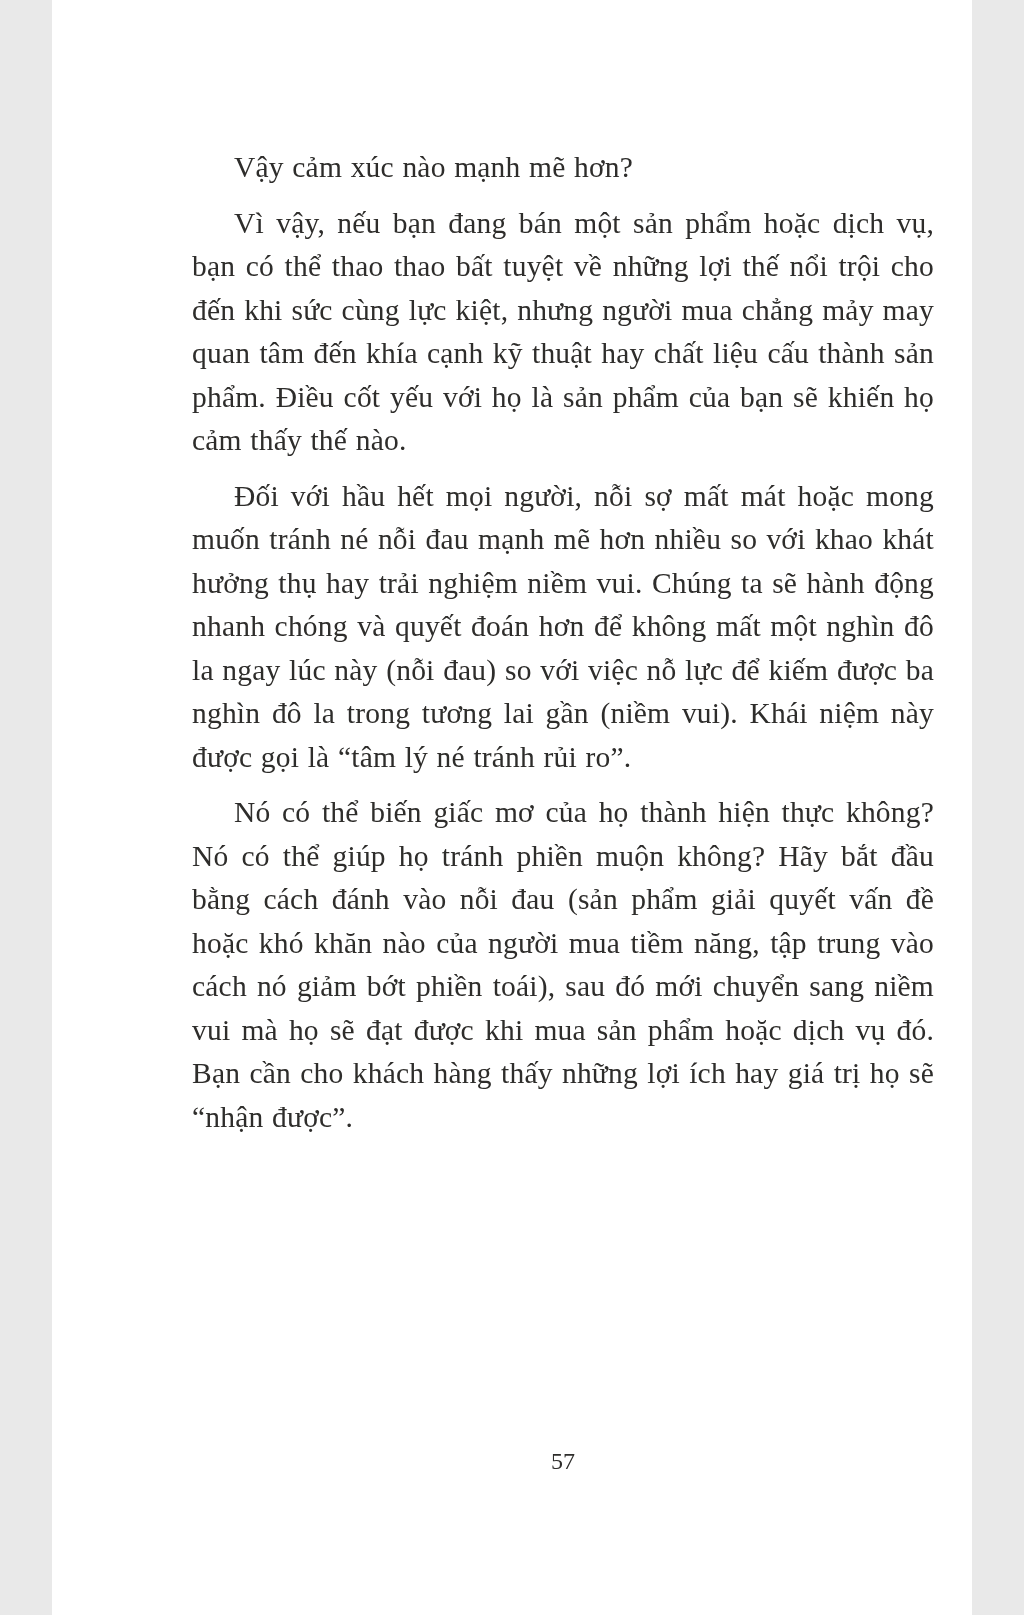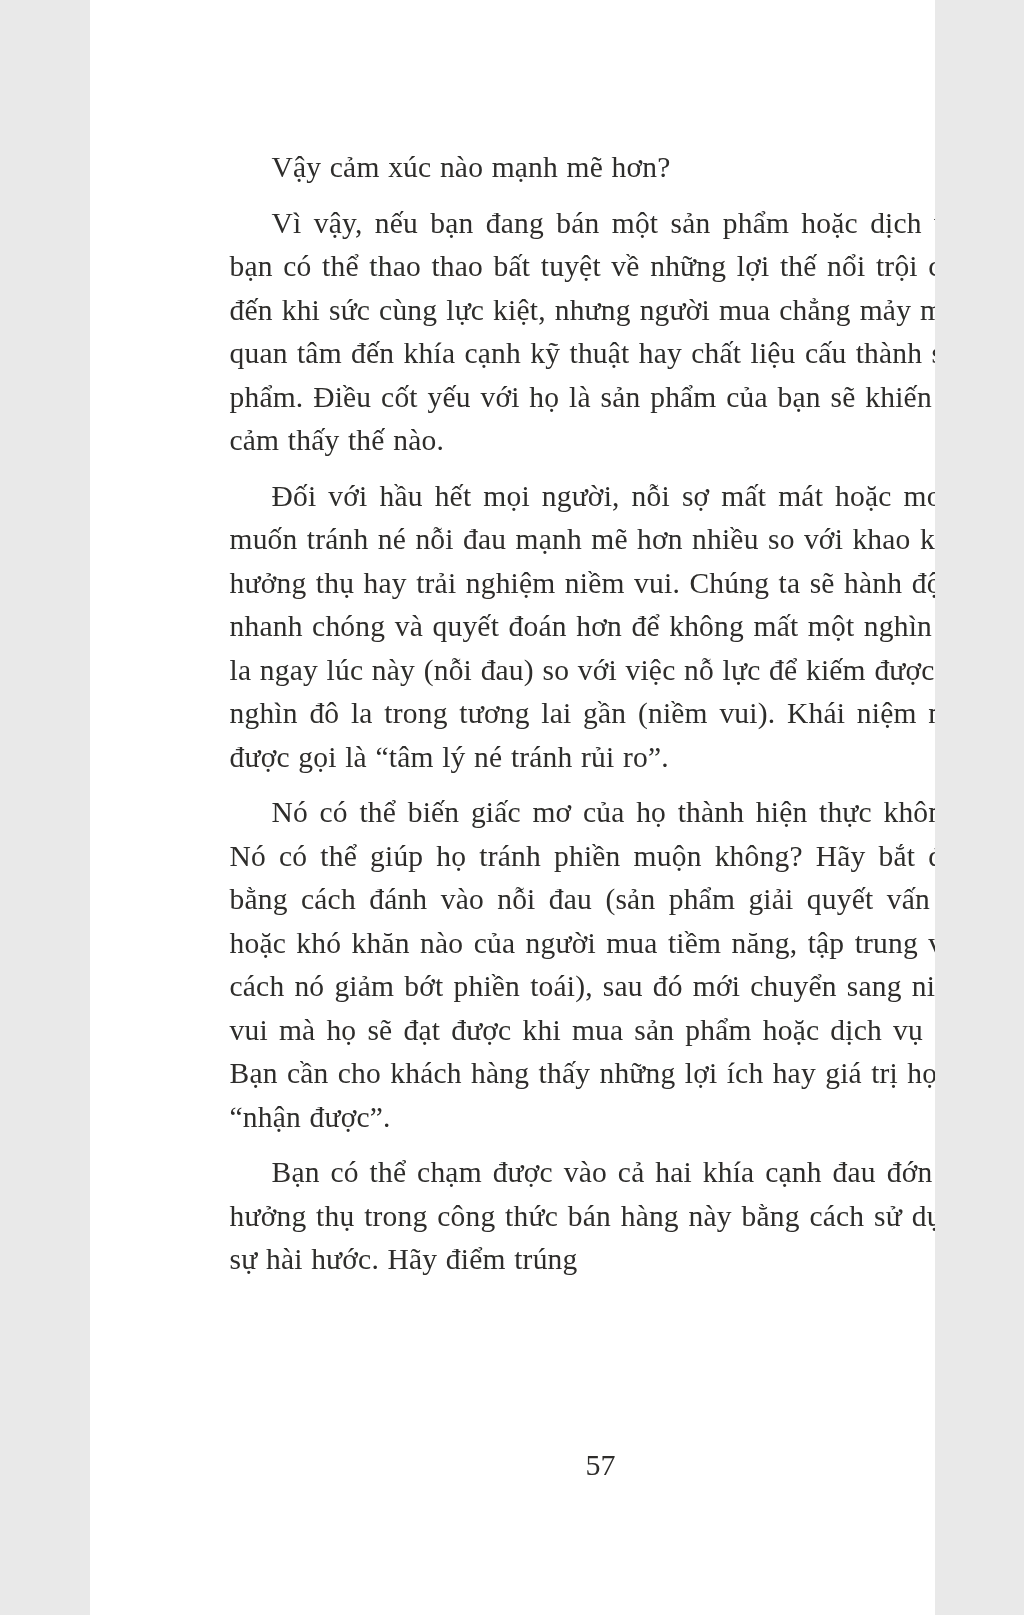--- a/index.html
+++ b/index.html
@@ -3,21 +3,21 @@
 <meta charset="utf-8">
 <style>
   * { margin: 0; padding: 0; box-sizing: border-box; }
 
   html, body {
     background: #e9e9e9;
   }
 
   .book-page {
     position: relative;
-    width: 845px;
+    width: 920px;
     height: 1615px;
     margin: 0 auto;
     background: #ffffff;
     font-family: "Liberation Serif", "DejaVu Serif", serif;
     color: #2e2d2b;
     overflow: hidden;
     padding-left: 10px;
   }
 
   .text-block {
@@ -36,31 +36,30 @@
     letter-spacing: 0.2px;
     word-spacing: 1px;
   }
 
   .page-number {
     position: absolute;
     left: 140px;
     width: 742px;
     top: 1448px;
     text-align: center;
-    font-size: 30px;
+    font-size: 24px;
     color: #2e2d2b;
     font-family: "Liberation Serif", "DejaVu Serif", serif;
   }
 </style>
 </head>
 <body>
 
 <div class="book-page">
   <div class="text-block">
     <p>Vậy cảm xúc nào mạnh mẽ hơn?</p>
     <p>Vì vậy, nếu bạn đang bán một sản phẩm hoặc dịch vụ, bạn có thể thao thao bất tuyệt về những lợi thế nổi trội cho đến khi sức cùng lực kiệt, nhưng người mua chẳng mảy may quan tâm đến khía cạnh kỹ thuật hay chất liệu cấu thành sản phẩm. Điều cốt yếu với họ là sản phẩm của bạn sẽ khiến họ cảm thấy thế nào.</p>
     <p>Đối với hầu hết mọi người, nỗi sợ mất mát hoặc mong muốn tránh né nỗi đau mạnh mẽ hơn nhiều so với khao khát hưởng thụ hay trải nghiệm niềm vui. Chúng ta sẽ hành động nhanh chóng và quyết đoán hơn để không mất một nghìn đô la ngay lúc này (nỗi đau) so với việc nỗ lực để kiếm được ba nghìn đô la trong tương lai gần (niềm vui). Khái niệm này được gọi là “tâm lý né tránh rủi ro”.</p>
     <p>Nó có thể biến giấc mơ của họ thành hiện thực không? Nó có thể giúp họ tránh phiền muộn không? Hãy bắt đầu bằng cách đánh vào nỗi đau (sản phẩm giải quyết vấn đề hoặc khó khăn nào của người mua tiềm năng, tập trung vào cách nó giảm bớt phiền toái), sau đó mới chuyển sang niềm vui mà họ sẽ đạt được khi mua sản phẩm hoặc dịch vụ đó. Bạn cần cho khách hàng thấy những lợi ích hay giá trị họ sẽ “nhận được”.</p>
-    <p>Bạn có thể chạm được vào cả hai khía cạnh đau đớn và hưởng thụ trong công thức bán hàng này bằng cách sử dụng sự hài hước. Hãy điểm trúng</p>
   </div>
 
   <div class="page-number">57</div>
 </div>
 
 </body></html>

